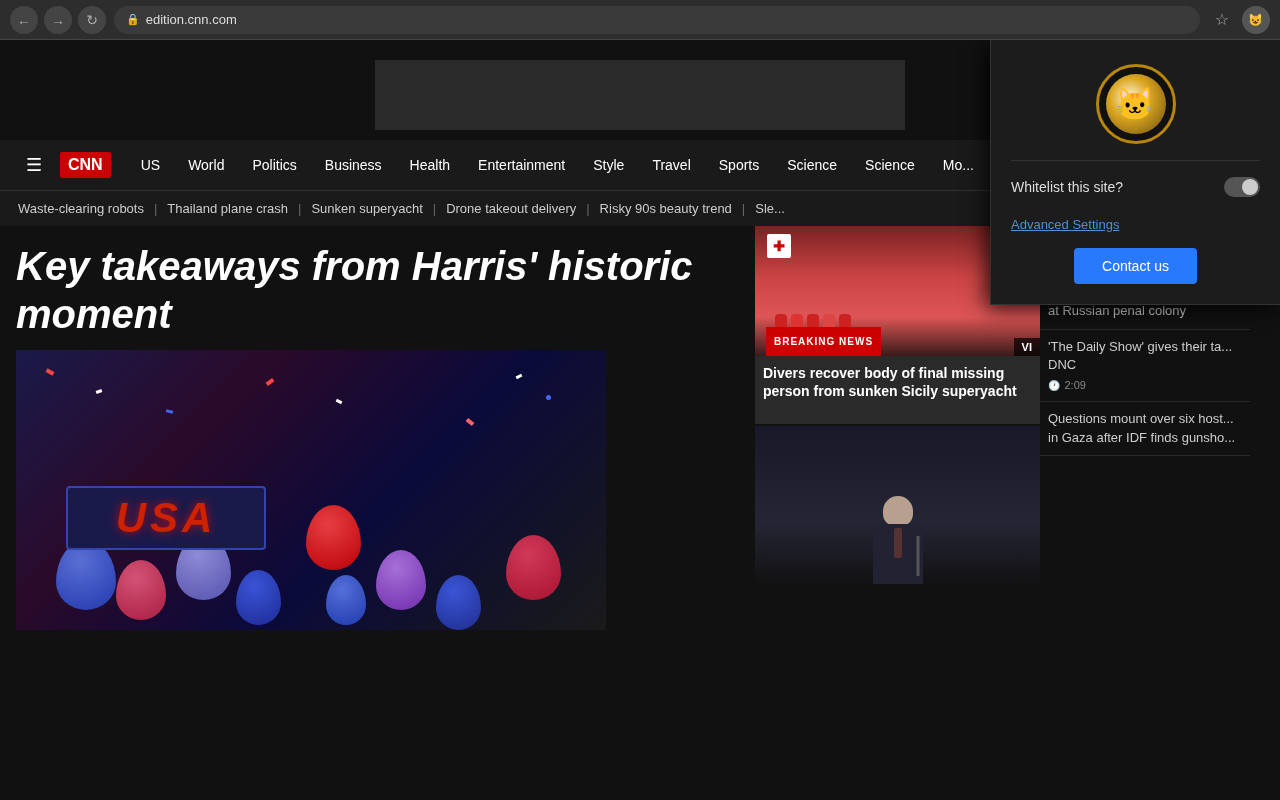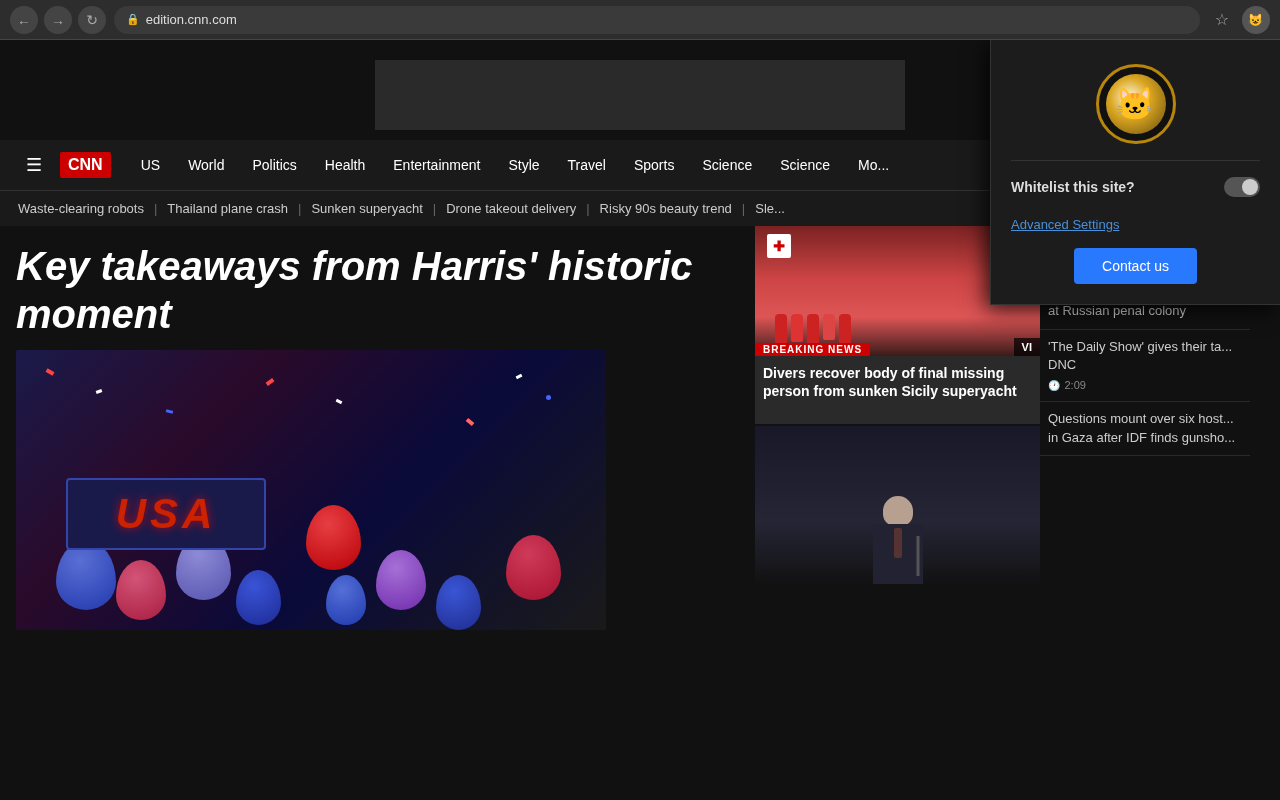--- a/index.html
+++ b/index.html
@@ -135,26 +135,26 @@
       border-bottom: 2px solid #111;
     }
     .news-card-image {
       width: 100%;
       height: 130px;
       background: linear-gradient(180deg, #8b1a1a 0%, #cc3333 30%, #dd4444 60%, #3a1a1a 100%);
       position: relative;
     }
     .breaking-badge {
       position: absolute;
-      bottom: 0; left: 0;
+      bottom: 0; left: 11px;
       background: #cc0000;
       color: #fff;
       font-size: 10px;
       font-weight: bold;
-      padding: 1px 8px;
+      padding: 9px 8px;
       letter-spacing: 1px;
     }
     .video-badge {
       position: absolute;
       bottom: 0; right: 0;
       background: rgba(0,0,0,0.7);
       color: #fff;
       font-size: 11px;
       font-weight: bold;
       padding: 3px 8px;
@@ -286,21 +286,20 @@
       border-top: 1px solid #333;
       margin-bottom: 16px;
     }
 
     .whitelist-row {
       display: flex;
       align-items: center;
       justify-content: space-between;
       width: 100%;
       margin-bottom: 20px;
-      font-weight: bold;
     }
     .whitelist-label {
       color: #ddd;
       font-size: 14px;
     }
     .whitelist-toggle {
       width: 36px; height: 20px;
       background: #555;
       border-radius: 10px;
       position: relative;
@@ -361,20 +360,21 @@
 
   <div class="ad-banner"></div>
 
   <nav class="cnn-nav">
     <div class="hamburger-btn">☰</div>
     <div class="cnn-logo">CNN</div>
     <div class="nav-items">
       <div class="nav-item">US</div>
       <div class="nav-item">World</div>
       <div class="nav-item">Politics</div>
+      <div class="nav-item">Business</div>
       <div class="nav-item">Health</div>
       <div class="nav-item">Entertainment</div>
       <div class="nav-item">Style</div>
       <div class="nav-item">Travel</div>
       <div class="nav-item">Sports</div>
       <div class="nav-item">Science</div>
       <div class="nav-item">Science</div>
       <div class="nav-item">Mo...</div>
     </div>
   </nav>
@@ -399,21 +399,21 @@
       <h1 class="hero-headline">Key takeaways from Harris' historic moment</h1>
       <div class="hero-image">
 
         <div style="position:absolute;inset:0;overflow:hidden;">
 
           <div style="position:absolute;bottom:20px;left:40px;width:60px;height:70px;background:radial-gradient(circle at 40% 30%,#6688ff,#2244cc);border-radius:50% 50% 50% 50% / 60% 60% 40% 40%;opacity:0.8;"></div>
           <div style="position:absolute;bottom:10px;left:100px;width:50px;height:60px;background:radial-gradient(circle at 40% 30%,#ff6688,#cc2244);border-radius:50% 50% 50% 50% / 60% 60% 40% 40%;opacity:0.8;"></div>
           <div style="position:absolute;bottom:30px;left:160px;width:55px;height:65px;background:radial-gradient(circle at 40% 30%,#aaaaff,#6666cc);border-radius:50% 50% 50% 50% / 60% 60% 40% 40%;opacity:0.8;"></div>
           <div style="position:absolute;bottom:5px;left:220px;width:45px;height:55px;background:radial-gradient(circle at 40% 30%,#4466ff,#2233aa);border-radius:50% 50% 50% 50% / 60% 60% 40% 40%;opacity:0.8;"></div>
 
-          <div style="position:absolute;bottom:80px;left:50px;width:200px;height:72px;background:#1a1a4a;border-radius:4px;display:flex;align-items:center;justify-content:center;border:2px solid #3344aa;">
+          <div style="position:absolute;bottom:80px;left:50px;width:200px;height:64px;background:#1a1a4a;border-radius:4px;display:flex;align-items:center;justify-content:center;border:2px solid #3344aa;">
             <span style="font-size:42px;font-weight:900;color:#cc2200;text-shadow:0 0 10px #ff0000aa;letter-spacing:4px;">USA</span>
           </div>
 
           <div style="position:absolute;top:20px;left:30px;width:8px;height:4px;background:#ff4444;transform:rotate(30deg);"></div>
           <div style="position:absolute;top:40px;left:80px;width:6px;height:3px;background:#ffffff;transform:rotate(-20deg);"></div>
           <div style="position:absolute;top:60px;left:150px;width:7px;height:3px;background:#4466ff;transform:rotate(15deg);"></div>
           <div style="position:absolute;top:30px;left:250px;width:8px;height:4px;background:#ff4444;transform:rotate(-35deg);"></div>
           <div style="position:absolute;top:50px;left:320px;width:6px;height:3px;background:#ffffff;transform:rotate(25deg);"></div>
           <div style="position:absolute;top:15px;left:400px;width:7px;height:3px;background:#aabb ff;transform:rotate(-10deg);"></div>
           <div style="position:absolute;top:70px;left:450px;width:8px;height:4px;background:#ff6666;transform:rotate(40deg);"></div>

